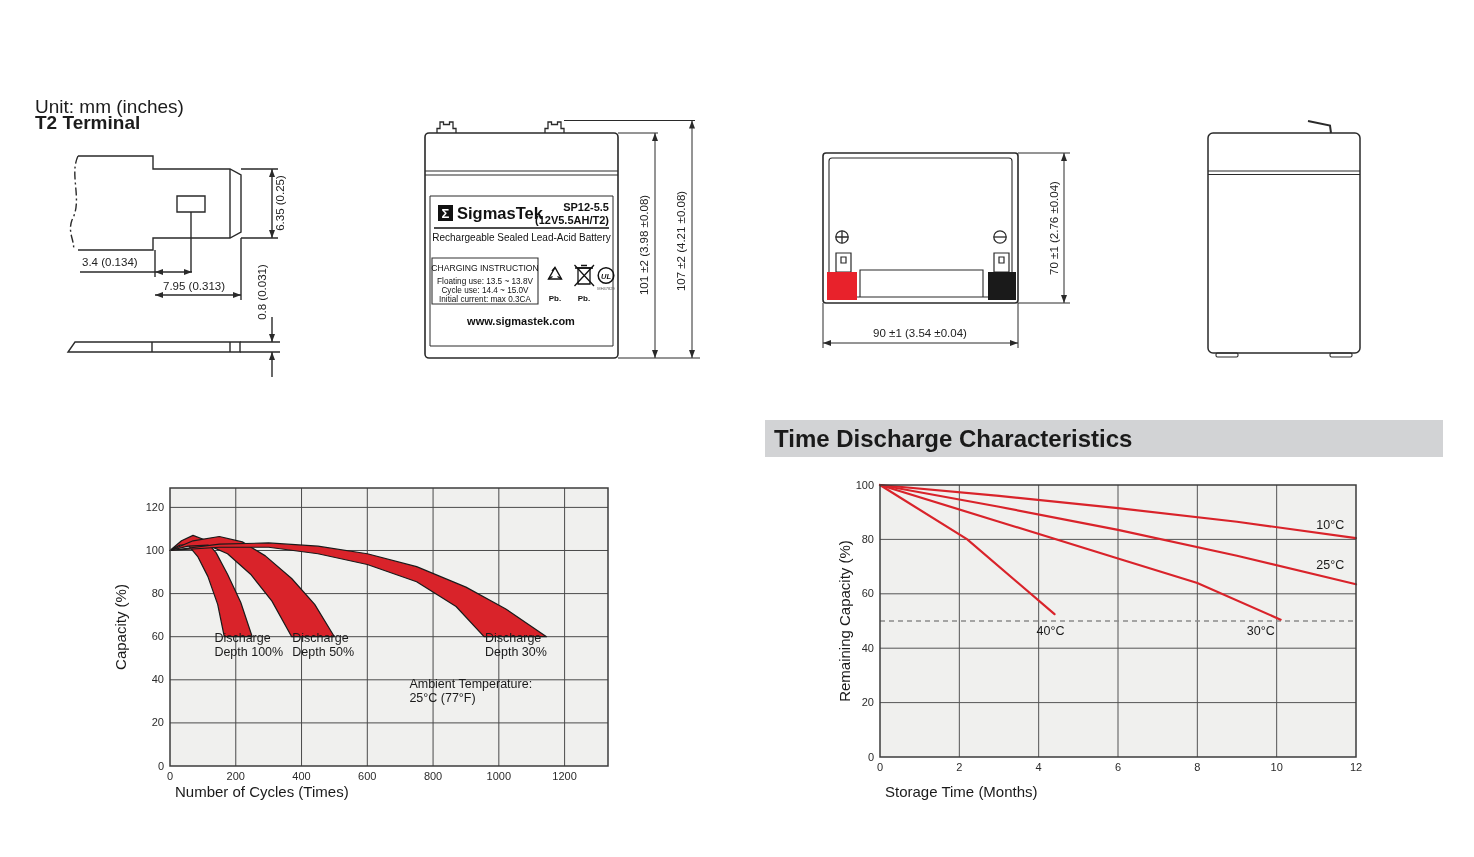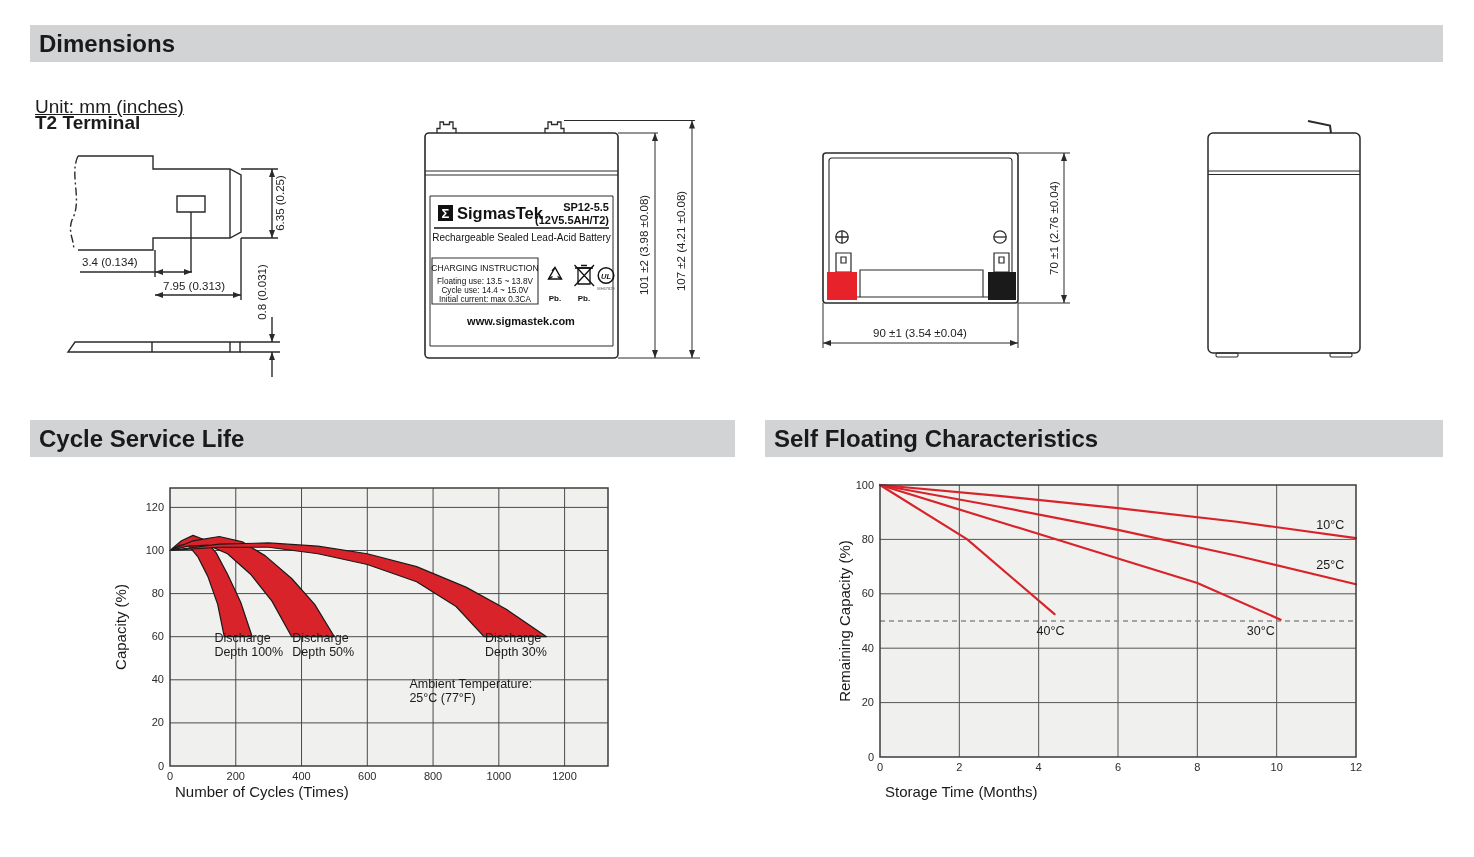--- a/index.html
+++ b/index.html
@@ -2,32 +2,29 @@
 <html><head>
 <meta charset="utf-8">
 <style>
   html,body{margin:0;padding:0;background:#fff;}
   #page{position:relative;width:1474px;height:857px;background:#ffffff;
         font-family:"Liberation Sans","DejaVu Sans",sans-serif;color:#1c1c1c;overflow:hidden;}
   .bar{position:absolute;background:#d2d3d5;height:37px;box-sizing:border-box;
        font-weight:bold;font-size:24px;line-height:37px;padding-left:9px;color:#1a1a1a;}
   .abs{position:absolute;}
   .subhead{font-weight:bold;font-size:19px;margin-top:40px;}
-  .unitnote{font-size:19px;text-decoration:underline;}
+  .unitnote{font-size:19px;}
   svg text{font-family:"Liberation Sans","DejaVu Sans",sans-serif;}
   .dwg line,.dwg path,.dwg rect,.dwg polyline{vector-effect:non-scaling-stroke;}
 </style>
 </head>
 <body>
 
 <div id="page">
 
-  <div class="bar abs" style="left:30px;top:25px;width:1413px;">
-    <span>Dimensions</span>
-  </div>
   <div class="abs subhead" style="left:35px;top:72px;">T2 Terminal</div>
   <div class="abs unitnote" style="left:35px;top:96px;">Unit: mm (inches)</div>
 
   <svg class="abs dwg" style="left:55px;top:145px;" width="265" height="235" viewBox="0 0 265 235">
     <g stroke="#2a2a2a" stroke-width="1.4" fill="none">
       <path d="M23,11 H98 V24 H175 L186,30 V87 L175,93 H98 V105 H23"></path>
       <path d="M175,24 V93"></path>
       <path d="M23,11 C14,30 28,55 17,75 C12,88 21,98 18,105" stroke-dasharray="8 3 2 3"></path>
       <rect x="122" y="51" width="28" height="16"></rect>
       <path d="M136,67 V127"></path>
@@ -146,25 +143,22 @@
   <svg class="abs dwg" style="left:1200px;top:112px;" width="185" height="252" viewBox="0 0 185 252">
     <g stroke="#2a2a2a" fill="none">
       <rect x="8" y="21" width="152" height="220" rx="5" stroke-width="1.5"></rect>
       <path d="M8,59 H160 M8,62.5 H160" stroke-width="1"></path>
       <path d="M108,9 L130,13.5 L131,21" stroke-width="2"></path>
       <rect x="16" y="241" width="22" height="4" rx="1.5" stroke-width="1.1"></rect>
       <rect x="130" y="241" width="22" height="4" rx="1.5" stroke-width="1.1"></rect>
     </g>
   </svg>
 
-  <div class="bar abs" style="left:30px;top:420px;width:705px;">
-    <span>Cycle Service Life</span>
-  </div>
   <div class="bar abs" style="left:765px;top:420px;width:678px;">
-    <span>Self Floating Characteristics</span>
+    <span>Time Discharge Characteristics</span>
   </div>
 
   <div class="abs" style="left:100px;top:475px;width:560px;height:350px;"><svg viewBox="0 0 560 350" width="560" height="350">
         <rect x="70" y="13" width="438" height="278" fill="#f0f0ee"></rect>
         <line x1="135.76576576576576" y1="13" x2="135.76576576576576" y2="291" stroke="#4a4a4a" stroke-width="1"></line>
         <line x1="201.53153153153153" y1="13" x2="201.53153153153153" y2="291" stroke="#4a4a4a" stroke-width="1"></line>
         <line x1="267.2972972972973" y1="13" x2="267.2972972972973" y2="291" stroke="#4a4a4a" stroke-width="1"></line>
         <line x1="333.06306306306305" y1="13" x2="333.06306306306305" y2="291" stroke="#4a4a4a" stroke-width="1"></line>
         <line x1="398.8288288288288" y1="13" x2="398.8288288288288" y2="291" stroke="#4a4a4a" stroke-width="1"></line>
         <line x1="464.5945945945946" y1="13" x2="464.5945945945946" y2="291" stroke="#4a4a4a" stroke-width="1"></line>

